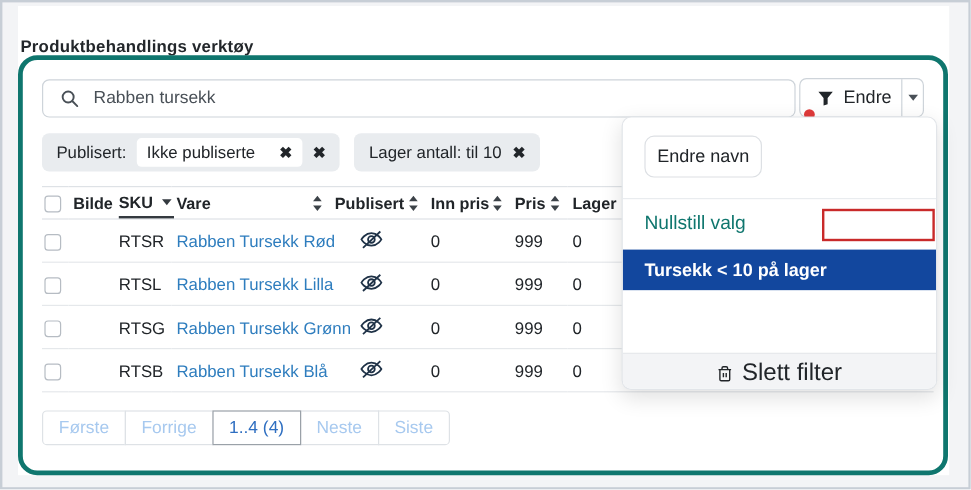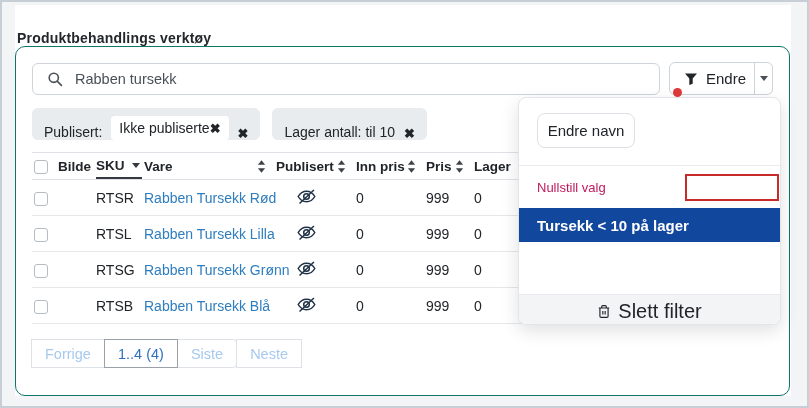--- a/index.html
+++ b/index.html
@@ -16,21 +16,21 @@
   .app { position:relative; width:776px; height:391px; background:#fff; }
 
   .page-title {
     position:absolute; left:2px; top:25px;
     font-size:14px; font-weight:700; color:#23272b; letter-spacing:.2px;
   }
 
   
   .card {
     position:absolute; left:0; top:41px; width:775px; height:350px;
-    background:#fff; border:1px solid #0f766e; border-radius:10px;
+    background:#fff; border:4px solid #0f766e; border-radius:16px;
     padding:15px 16px;
   }
 
   .toolbar-row { display:flex; align-items:center; margin-bottom:13px; }
   .search-wrap { position:relative; width:628px; height:32px; }
   .search-wrap svg { position:absolute; left:15px; top:8px; }
   .search-input {
     width:100%; height:32px; border:1px solid #ced4da; border-radius:6px;
     padding:0 10px 0 42px; font-size:14.5px; color:#495057; outline:none;
     font-family:"Liberation Sans", sans-serif; background:#fff;
@@ -41,26 +41,26 @@
   }
   .filter-main { flex:1; display:flex; align-items:center; gap:8px; padding:0 8px 0 14px; cursor:pointer; }
   .filter-label { font-size:15px; color:#212529; }
   .filter-caret-seg { width:30px; border-left:1px solid #ced4da; display:flex; align-items:center; justify-content:center; cursor:pointer; }
   .caret-down { width:0; height:0; border-left:4.5px solid transparent; border-right:4.5px solid transparent; border-top:5px solid #495057; }
   .red-dot { position:absolute; left:3px; top:25px; width:9px; height:9px; border-radius:50%; background:#e03a3a; }
 
   
   .chips-row { display:flex; gap:12px; margin-bottom:12px; }
   .chip {
-    display:inline-flex; align-items:flex-end; gap:9px; height:32px;
+    display:inline-flex; align-items:center; gap:9px; height:32px;
     background:#e9ecef; border-radius:6px; padding:0 12px;
     font-size:14px; color:#212529;
   }
   .chip-inner {
-    display:inline-flex; align-items:center; gap:0; height:24px;
+    display:inline-flex; align-items:center; gap:20px; height:24px;
     background:#fff; border-radius:4px; padding:0 8px;
   }
   .x-mark { font-size:13px; font-weight:700; color:#212529; cursor:pointer; line-height:1; }
 
   
   table { width:743px; border-collapse:collapse; table-layout:fixed; }
   thead th {
     border-top:1px solid #dee2e6; border-bottom:1px solid #dee2e6;
     font-size:13.5px; font-weight:700; color:#212529; text-align:left;
     height:27px; padding:0 4px; white-space:nowrap;
@@ -105,21 +105,21 @@
   .btn-outline {
     width:98px; height:35px; background:#fff; color:#212529; border:1px solid #dde0e4;
     border-radius:8px; font-size:15px; cursor:pointer; font-family:"Liberation Sans", sans-serif;
   }
   .panel-divider { border-top:1px solid #e9ecef; margin-top:17px; }
   .saved-row {
     height:42px; display:flex; align-items:center; justify-content:space-between;
     padding:0 16px 0 18px; position:relative;
   }
   .saved-label { font-size:15px; font-weight:700; color:#212529; }
-  .reset-link { font-size:13px; color:#be185d; cursor:pointer; text-decoration:none; }
+  .reset-link { font-size:16px; color:#0f766e; cursor:pointer; text-decoration:none; }
   .annotation-box {
     position:absolute; left:166px; top:8px; width:94px; height:27px;
     border:2px solid #c92a2a; pointer-events:none;
   }
   .filter-item {
     height:34px; background:#12479e; color:#fff; display:flex; align-items:center;
     padding:0 18px; font-size:15px; font-weight:600; cursor:pointer;
   }
   .panel-spacer { height:52px; background:#fff; }
   .panel-footer {
@@ -297,24 +297,25 @@
               </svg>
             </td>
             <td>0</td>
             <td>999</td>
             <td>0</td>
           </tr>
         </tbody>
       </table>
 
       <div class="pagination">
+        <button class="page-btn first">Første</button>
         <button class="page-btn">Forrige</button>
         <button class="page-btn active">1..4 (4)</button>
+        <button class="page-btn">Neste</button>
         <button class="page-btn last">Siste</button>
-        <button class="page-btn">Neste</button>
       </div>
     </div>
 
     <div class="filter-panel">
       <div class="panel-buttons">
         <button class="btn-outline">Endre navn</button>
       </div>
       <div class="panel-divider"></div>
       <div class="saved-row">
         <a class="reset-link">Nullstill valg</a>

